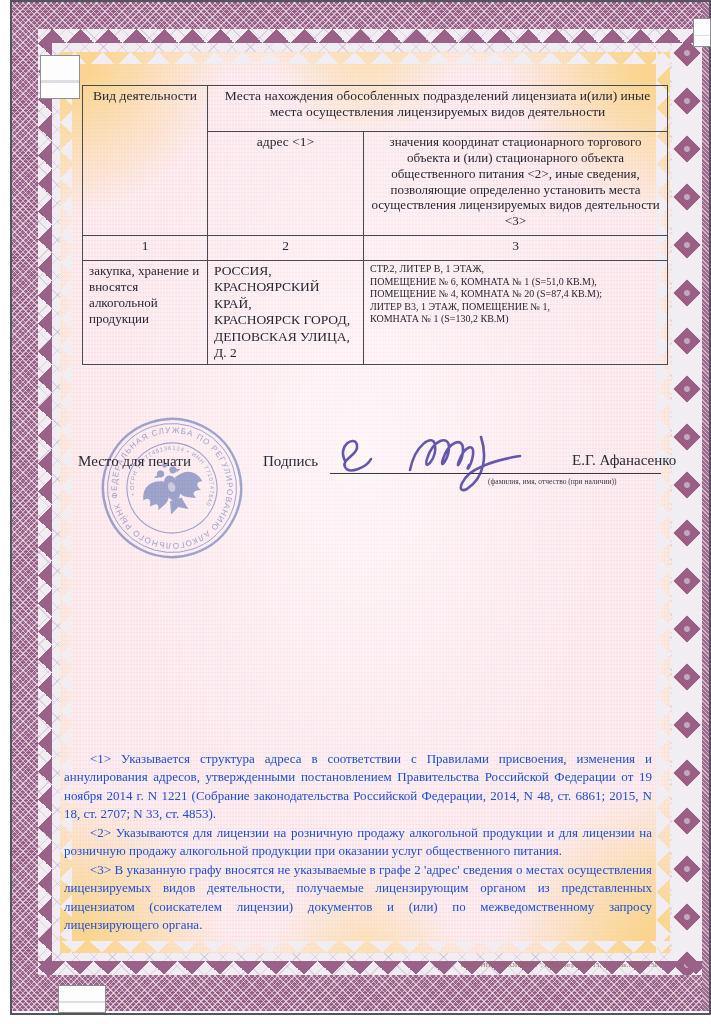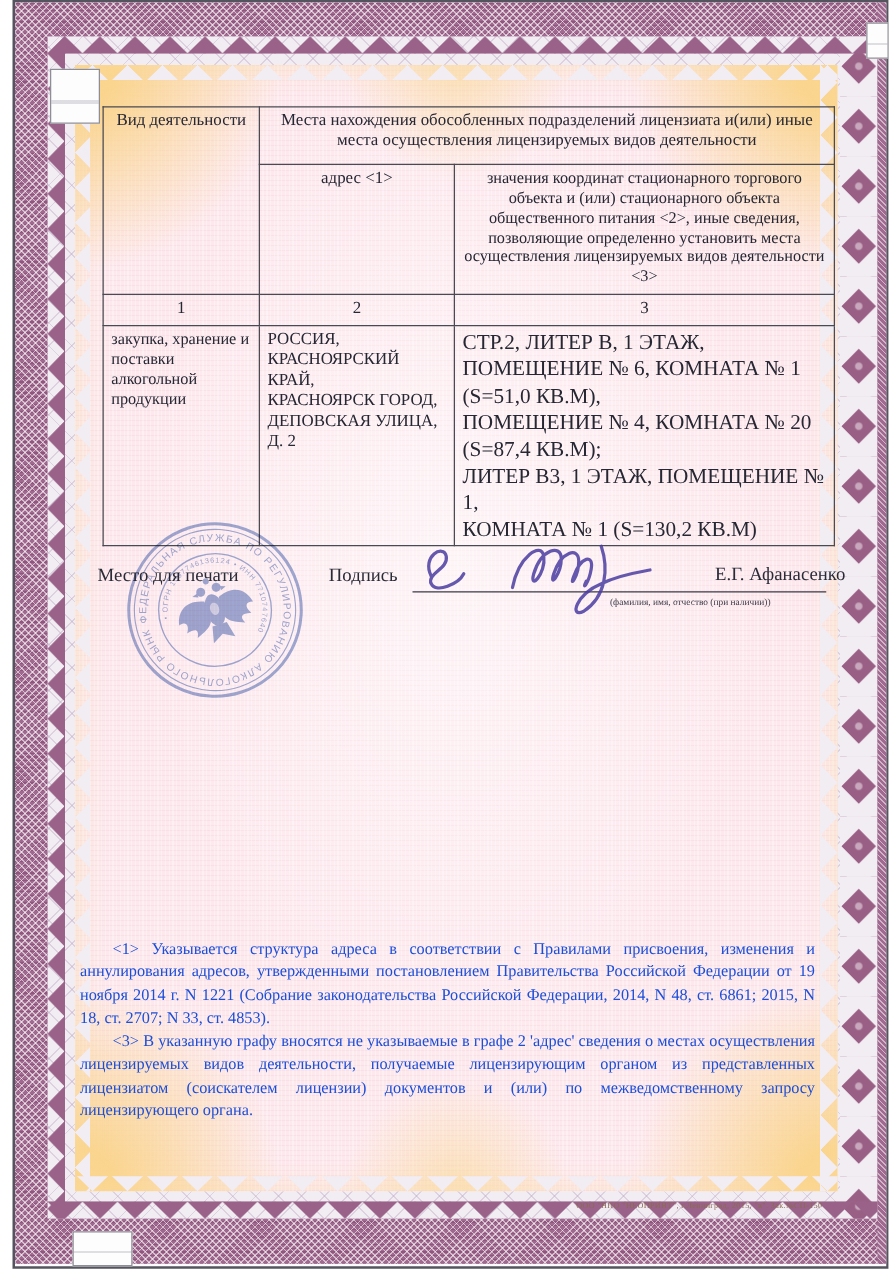--- a/index.html
+++ b/index.html
@@ -59,21 +59,21 @@
     background-image:linear-gradient(rgba(0,0,0,0) 58%, rgba(150,150,165,.3) 58% 64%, rgba(0,0,0,0) 64%);}
 
   
   table.license{position:absolute;left:82px;top:85px;width:585px;border-collapse:collapse;
     table-layout:fixed;color:#262733;}
   table.license td{border:1.5px solid #4a4a52;padding:2px 6px;font-size:13.5px;line-height:1.22;
     vertical-align:top;overflow:hidden;}
   td.hdr{text-align:center;}
   td.num{text-align:center;height:20px;padding:1px 4px;}
   td.data{font-size:12.5px;line-height:1.32;padding:3px 5px;white-space:pre-line;}
-  td.data.small{font-size:17px;line-height:1.26;}
+  td.data.small{font-size:10px;line-height:1.26;}
 
   
   .abs{position:absolute;color:#2b2b38;}
   .lbl{font-size:15px;font-family:Liberation Serif, serif;}
   .sig-line{position:absolute;left:330px;top:473px;width:331px;border-top:1.6px solid #3a3a46;}
   .caption{position:absolute;left:488px;top:477px;width:176px;text-align:left;font-size:7.5px;color:#3a3a46;}
   .footnotes{position:absolute;left:64px;top:750px;width:588px;font-size:13px;line-height:1.42;
     color:#1d4ed8;text-align:justify;}
   .footnotes p{margin:0;text-indent:26px;}
   .imprint{position:absolute;left:400px;top:961px;width:258px;text-align:right;font-size:6.5px;
@@ -121,21 +121,21 @@
     <tr style="height:104px">
       <td class="hdr">адрес &lt;1&gt;</td>
       <td class="hdr" style="font-size:13px">значения координат стационарного торгового объекта и (или) стационарного объекта общественного питания &lt;2&gt;, иные сведения, позволяющие определенно установить места осуществления лицензируемых видов деятельности &lt;3&gt;</td>
     </tr>
     <tr>
       <td class="num">1</td>
       <td class="num">2</td>
       <td class="num">3</td>
     </tr>
     <tr style="height:102px">
-      <td class="data" style="font-size:13px">закупка, хранение и поставки алкогольной продукции</td>
+      <td class="data" style="font-size:13px">закупка, хранение и вносятся алкогольной продукции</td>
       <td class="data">РОССИЯ,
 КРАСНОЯРСКИЙ КРАЙ,
 КРАСНОЯРСК ГОРОД,
 ДЕПОВСКАЯ УЛИЦА,
 Д. 2</td>
       <td class="data small">СТР.2, ЛИТЕР В, 1 ЭТАЖ,
 ПОМЕЩЕНИЕ № 6, КОМНАТА № 1 (S=51,0 КВ.М),
 ПОМЕЩЕНИЕ № 4, КОМНАТА № 20 (S=87,4 КВ.М);
 ЛИТЕР В3, 1 ЭТАЖ, ПОМЕЩЕНИЕ № 1,
 КОМНАТА № 1 (S=130,2 КВ.М)</td>
@@ -180,18 +180,19 @@
         <path d="M-6,-9 C-20,-15 -29,-8 -31,3 C-25,1 -23,5 -27,11 C-19,9 -17,11 -20,17 C-13,14 -9,13 -6,8 Z"></path>
         <path d="M6,-9 C20,-15 29,-8 31,3 C25,1 23,5 27,11 C19,9 17,11 20,17 C13,14 9,13 6,8 Z"></path>
         <path d="M-6,12 L6,12 L9,25 L0,20 L-9,25 Z"></path>
         <ellipse cx="0" cy="-1" rx="3.6" ry="5" fill="#cfd8f0" opacity="0.7"></ellipse>
       </g>
     </g>
   </svg>
 
   <div class="footnotes">
     <p>&lt;1&gt; Указывается структура адреса в соответствии с Правилами присвоения, изменения и аннулирования адресов, утвержденными постановлением Правительства Российской Федерации от 19 ноября 2014 г. N 1221 (Собрание законодательства Российской Федерации, 2014, N 48, ст. 6861; 2015, N 18, ст. 2707; N 33, ст. 4853).</p>
+    <p>&lt;2&gt; Указываются для лицензии на розничную продажу алкогольной продукции и для лицензии на розничную продажу алкогольной продукции при оказании услуг общественного питания.</p>
     <p>&lt;3&gt; В указанную графу вносятся не указываемые в графе 2 'адрес' сведения о местах осуществления лицензируемых видов деятельности, получаемые лицензирующим органом из представленных лицензиатом (соискателем лицензии) документов и (или) по межведомственному запросу лицензирующего органа.</p>
   </div>
 
   <div class="imprint">ООО "НПО "НЕОПРИНТ", г.Ленинград, 2015, "в". Зак.№СП-150</div>
 
 </div>
 
 </body></html>

